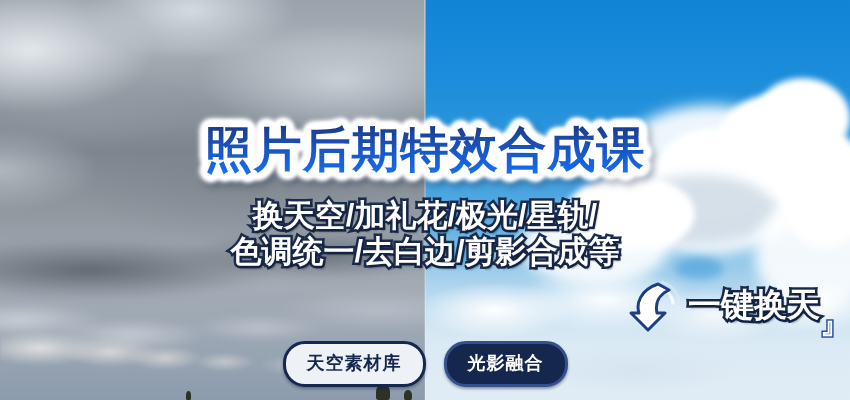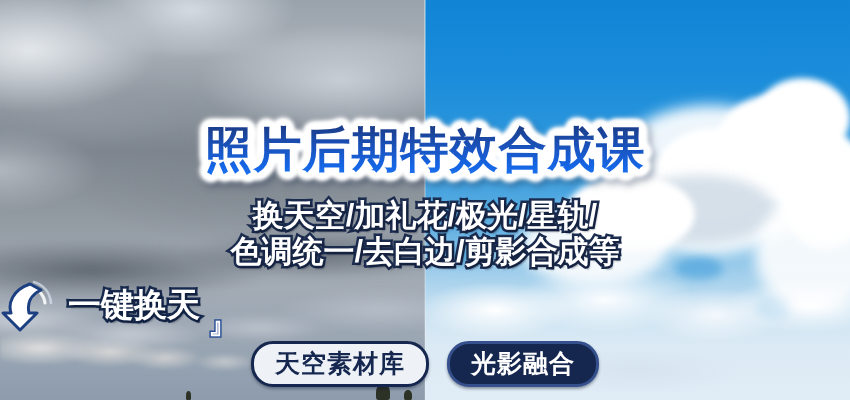--- a/index.html
+++ b/index.html
@@ -207,22 +207,22 @@
   .subtitle.l1 { top: 198px; }
   .subtitle.l2 { top: 234px; }
 
   .oneclick-row {
     position: absolute;
     top: 278px;
     left: 0;
     width: 850px;
     display: flex;
     align-items: center;
-    justify-content: flex-start;
-    gap: 10px;
+    justify-content: flex-end;
+    gap: 2px;
   }
   .arrow-icon {
     width: 56px;
     height: 52px;
     flex: 0 0 auto;
     margin-right: 2px;
     margin-top: 2px;
   }
   .oneclick-text {
     font-size: 33px;
@@ -250,21 +250,21 @@
     position: absolute;
     top: 341px;
     left: 0;
     width: 850px;
     display: flex;
     justify-content: center;
     align-items: center;
     gap: 18px;
   }
   .badge {
-    font-size: 25px;
+    font-size: 18px;
     line-height: 23px;
     font-weight: bold;
     padding: 8px 21px 9px 21px;
     border-radius: 22px;
     white-space: nowrap;
     letter-spacing: 1px;
   }
   .badge.light {
     background: #eef2f7;
     color: #16274f;

